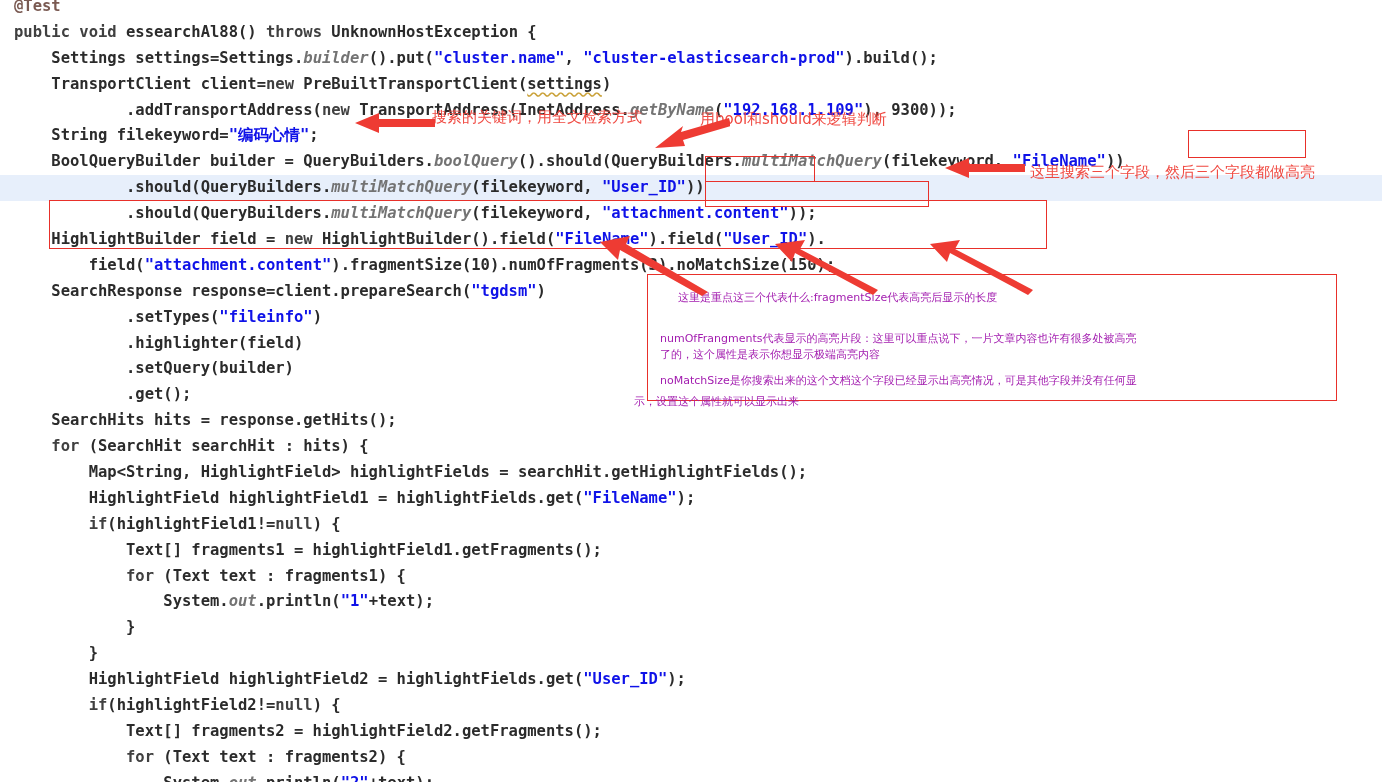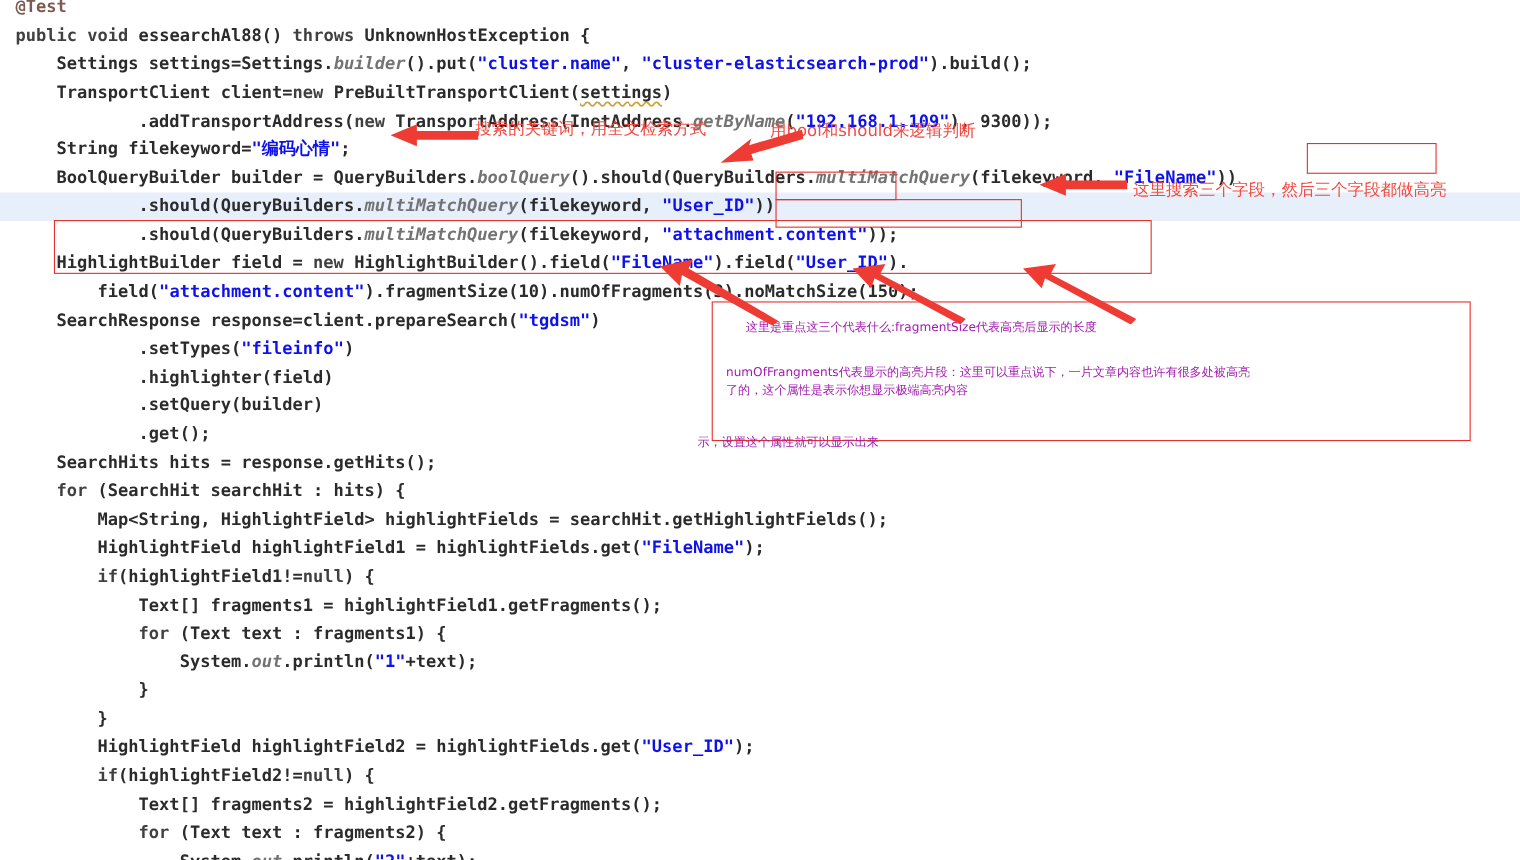--- a/index.html
+++ b/index.html
@@ -77,20 +77,21 @@
 
   <div class="rtext" style="left:432px;top:108px;">搜索的关键词，用全文检索方式</div>
 
   <div class="rtext" style="left:700px;top:110px;">用bool和should来逻辑判断</div>
 
   <div class="rtext" style="left:1030px;top:163px;">这里搜索三个字段，然后三个字段都做高亮</div>
 
   <div class="rpara" style="left:678px;top:287px;">这里是重点这三个代表什么:fragmentSize代表高亮后显示的长度</div>
   <div class="rpara" style="left:660px;top:328px;">numOfFrangments代表显示的高亮片段：这里可以重点说下，一片文章内容也许有很多处被高亮</div>
   <div class="rpara" style="left:660px;top:344px;">了的，这个属性是表示你想显示极端高亮内容</div>
+  <div class="rpara" style="left:660px;top:370px;">noMatchSize是你搜索出来的这个文档这个字段已经显示出高亮情况，可是其他字段并没有任何显</div>
   <div class="rpara" style="left:634px;top:391px;">示，设置这个属性就可以显示出来</div>
 
   <svg class="abox" style="left:355px;top:110px;" width="80" height="26" viewBox="0 0 80 26">
     <polygon points="0,13 24,3 24,9 80,9 80,17 24,17 24,23" fill="#ee3b33"></polygon>
   </svg>
 
   <svg class="abox" style="left:655px;top:118px;" width="75" height="32" viewBox="0 0 75 32">
     <polygon points="0,30 28,8 26,14 74,0 76,8 28,22 30,28" fill="#ee3b33"></polygon>
   </svg>
 

